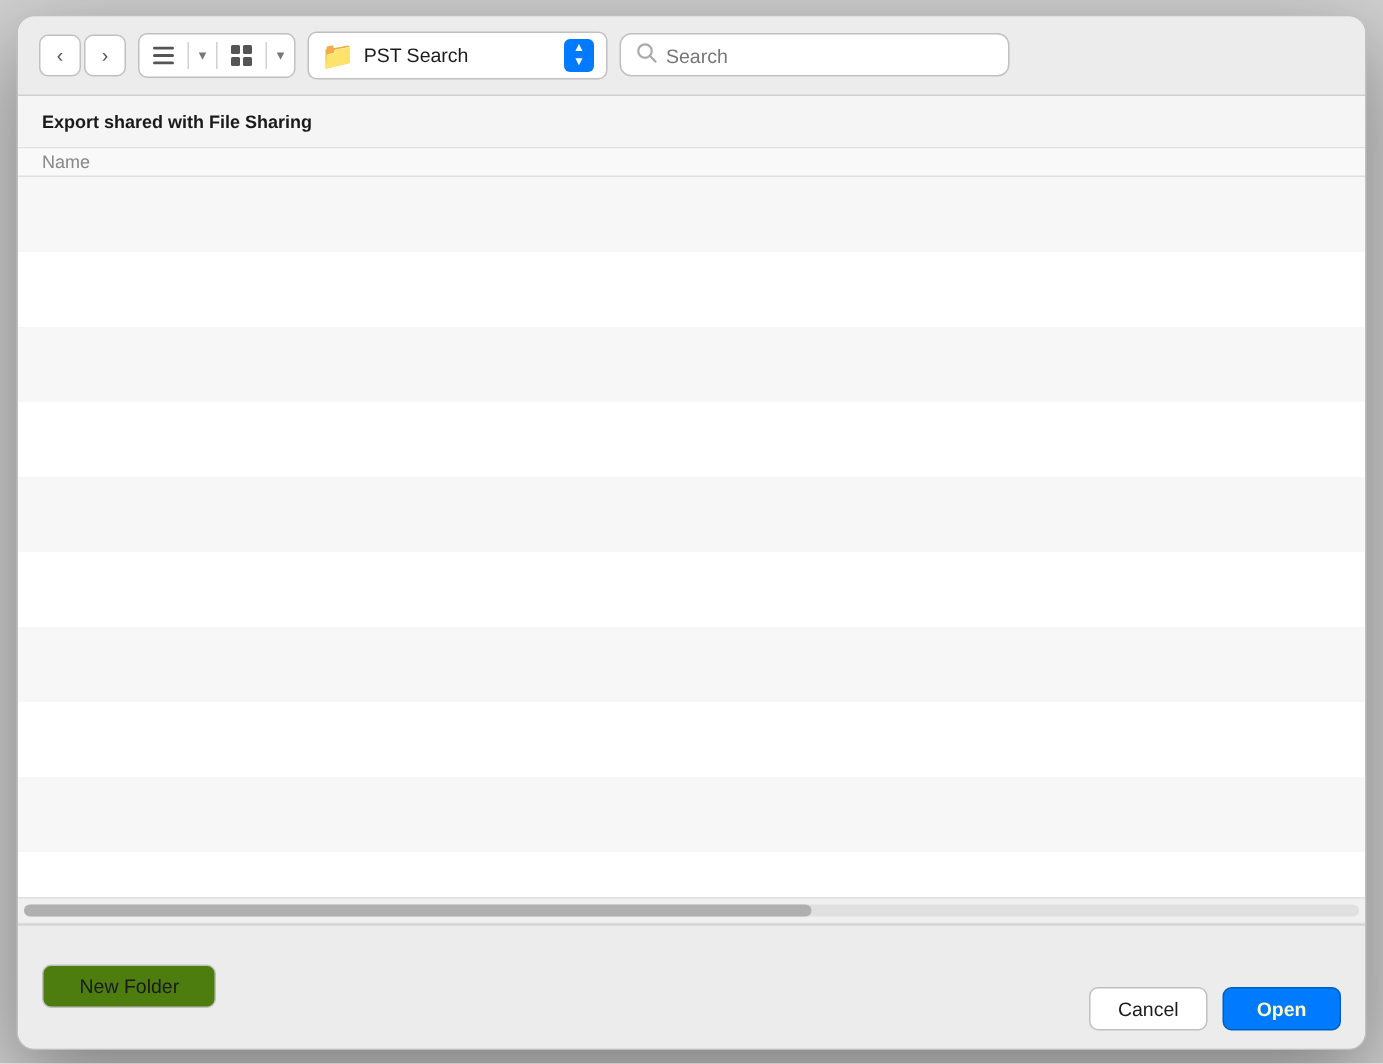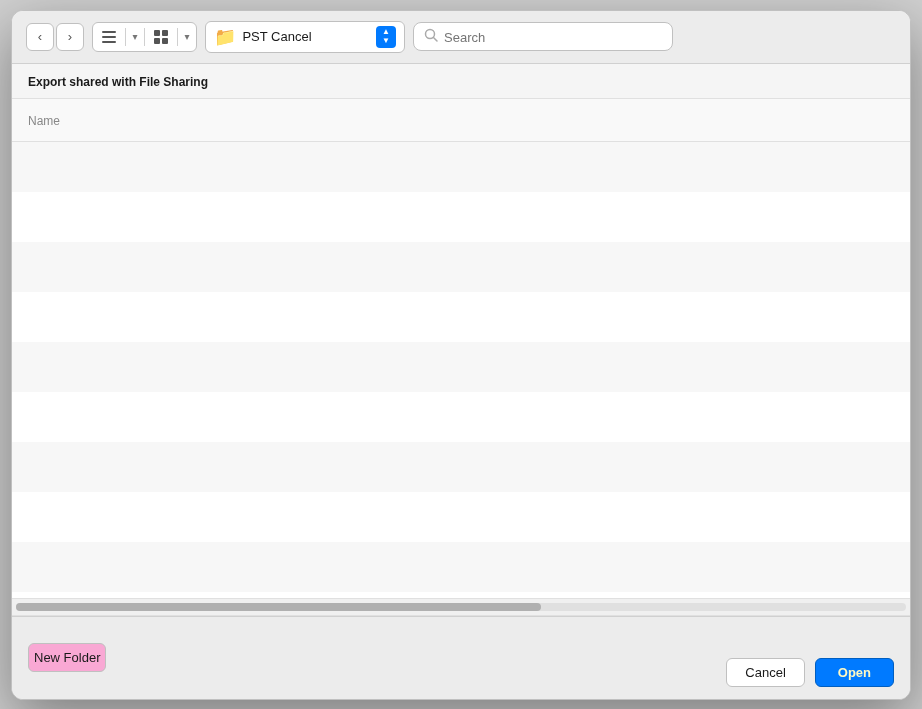--- a/index.html
+++ b/index.html
@@ -176,21 +176,21 @@
     .section-title {
       font-size: 12px;
       font-weight: 600;
       color: #1a1a1a;
     }
 
     
     .column-header {
       background: #f9f9f9;
       border-bottom: 1px solid #e0e0e0;
-      padding: 12px 16px;
+      padding: 0 16px;
       flex-shrink: 0;
     }
 
     .col-name {
       font-size: 12px;
       color: #888;
     }
 
     
     .file-list {
@@ -247,24 +247,24 @@
       background: #ececec;
       border-top: 1px solid #d0d0d0;
       padding: 12px 16px;
       display: flex;
       align-items: center;
       justify-content: space-between;
       flex-shrink: 0;
     }
 
     .btn-new-folder {
-      background: #f9a8d4;
-      border: 1px solid #c0c0c0;
-      border-radius: 6px;
-      padding: 6px 5px;
+      background: #4d7c0f;
+      border: 1px solid #c0c0c0;
+      border-radius: 6px;
+      padding: 6px 24px;
       font-size: 13px;
       color: #1a1a1a;
       cursor: pointer;
     }
 
     .right-buttons {
       display: flex;
       gap: 10px;
       margin-top: 29px;
     }
@@ -319,21 +319,21 @@
           <rect x="0" y="8" width="6" height="6" rx="1" fill="#555"></rect>
           <rect x="8" y="8" width="6" height="6" rx="1" fill="#555"></rect>
         </svg>
       </button>
       <div class="view-btn-divider"></div>
       <button class="view-btn-arrow">▾</button>
     </div>
 
     <div class="location-selector">
       <span class="folder-icon">📁</span>
-      <span class="location-name">PST Cancel</span>
+      <span class="location-name">PST Search</span>
       <div class="location-arrows">
         <span style="font-size:8px; line-height:1.1;">▲</span>
         <span style="font-size:8px; line-height:1.1;">▼</span>
       </div>
     </div>
 
     <div class="search-box">
       <span class="search-icon-svg">
         <svg width="14" height="14" viewBox="0 0 14 14" fill="none">
           <circle cx="6" cy="6" r="4.5" stroke="#aaa" stroke-width="1.5"></circle>

